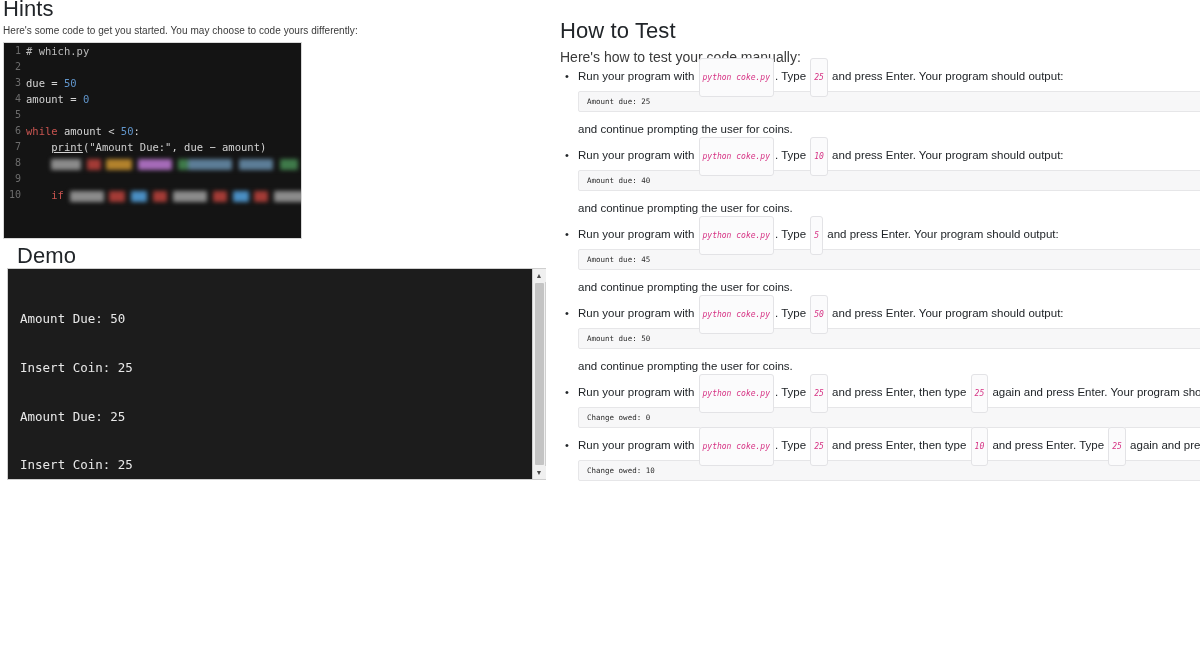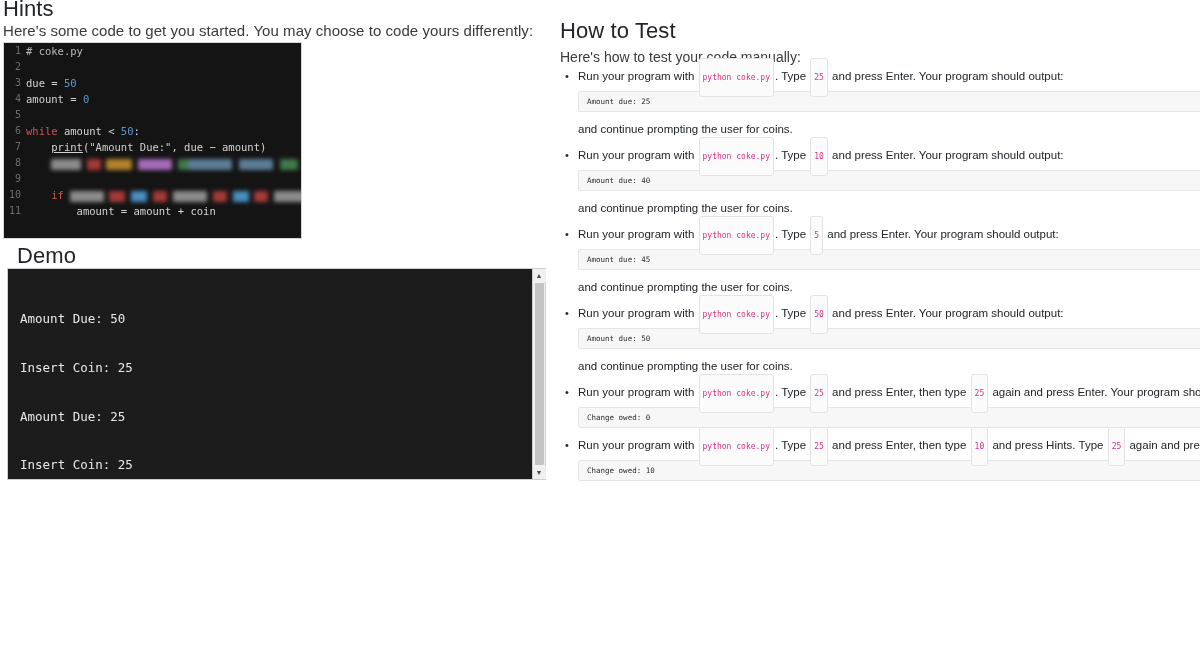--- a/index.html
+++ b/index.html
@@ -19,21 +19,21 @@
     padding: 0 8px;
   }
   h2.section-title {
     font-size: 22px; font-weight: 400; color: #212529;
     margin: 0; padding: 0 0 0 0; line-height: 26px;
     letter-spacing: 0.1px;
   }
   .hints-title { position: absolute; left: 3px; top: -4px; }
   .hints-intro {
     position: absolute; left: 3px; top: 24px;
-    font-size: 15px; color: #3a3a3a; line-height: 14px;
+    font-size: 10px; color: #3a3a3a; line-height: 14px;
     letter-spacing: 0.05px;
   }
 
   
   .code-editor {
     position: absolute; left: 3px; top: 42px;
     width: 299px; height: 197px;
     background: #141414;
     border: 1px solid #d8d8d8;
     overflow: hidden;
@@ -103,21 +103,21 @@
     font-size: 11px; color: #212529; line-height: 16px;
   }
   .bullet-text {
     font-size: 11.5px; line-height: 16px; color: #212529;
     white-space: nowrap;
   }
   code.inline {
     font-family: "DejaVu Sans Mono", "Liberation Mono", monospace;
     font-size: 8px; color: #d63384;
     background: #fbfbfc; border: 1px solid #e3e3e6; border-radius: 3px;
-    padding: 14px 3px; margin: 0 1px; white-space: nowrap;
+    padding: 14px 3px; margin: 0 1px; white-space: nowrap; font-style: italic;
   }
   .out-block {
     background: #f7f7f8; border: 1px solid #e6e6e8;
     border-radius: 2px; margin: 5px 0 0 0;
     padding: 4px 8px; width: 760px;
     font-family: "DejaVu Sans Mono", "Liberation Mono", monospace;
     font-size: 7.5px; color: #2b2b2b; line-height: 11px;
     white-space: pre;
   }
   .after-note {
@@ -134,21 +134,21 @@
   <div class="left-col">
 
     <h2 class="section-title hints-title">Hints</h2>
 
     <div class="hints-intro">Here's some code to get you started. You may choose to code yours differently:</div>
 
     <div class="code-editor">
 
       <div class="code-line">
         <span class="ln">1</span>
-        <span class="code-text"><span class="tok-comment"># coke.py</span></span>
+        <span class="code-text"><span class="tok-comment"># which.py</span></span>
       </div>
 
       <div class="code-line">
         <span class="ln">2</span>
         <span class="code-text"></span>
       </div>
 
       <div class="code-line">
         <span class="ln">3</span>
         <span class="code-text"><span class="tok-var">due</span> <span class="tok-op">=</span> <span class="tok-num">50</span></span>
@@ -182,24 +182,20 @@
       <div class="code-line">
         <span class="ln">9</span>
         <span class="code-text"></span>
       </div>
 
       <div class="code-line">
         <span class="ln">10</span>
         <span class="code-text">    <span class="tok-kw">if</span> <span class="blur-wrap"><span class="blur-seg" style="width:34px;background:#8b8b8b"></span><span class="blur-seg" style="width:5px;background:#141414"></span><span class="blur-seg" style="width:16px;background:#a33b36"></span><span class="blur-seg" style="width:6px;background:#141414"></span><span class="blur-seg" style="width:16px;background:#4a8ec2"></span><span class="blur-seg" style="width:6px;background:#141414"></span><span class="blur-seg" style="width:14px;background:#a33b36"></span><span class="blur-seg" style="width:6px;background:#141414"></span><span class="blur-seg" style="width:34px;background:#8b8b8b"></span><span class="blur-seg" style="width:6px;background:#141414"></span><span class="blur-seg" style="width:14px;background:#a33b36"></span><span class="blur-seg" style="width:6px;background:#141414"></span><span class="blur-seg" style="width:16px;background:#4a8ec2"></span><span class="blur-seg" style="width:5px;background:#141414"></span><span class="blur-seg" style="width:14px;background:#a33b36"></span><span class="blur-seg" style="width:6px;background:#141414"></span><span class="blur-seg" style="width:32px;background:#8b8b8b"></span></span></span>
       </div>
 
-      <div class="code-line">
-        <span class="ln">11</span>
-        <span class="code-text">        <span class="tok-var">amount</span> <span class="tok-op">=</span> <span class="tok-var">amount</span> <span class="tok-op">+</span> <span class="tok-var">coin</span></span>
-      </div>
 
     </div>
 
     <h2 class="section-title demo-title">Demo</h2>
 
     <div class="terminal">
       <div class="term-body">
         <div class="term-line">Amount Due: 50</div>
         <div class="term-line">Insert Coin: 25</div>
         <div class="term-line">Amount Due: 25</div>
@@ -253,19 +249,19 @@
       </div>
       <div class="after-note">and continue prompting the user for coins.</div>
 
       <div class="bullet">
         <div class="bullet-text"><span>Run your program with </span><code class="inline">python coke.py</code><span>. Type </span><code class="inline">25</code><span> and press Enter, then type </span><code class="inline">25</code><span> again and press Enter. Your program should halt and display:</span></div>
         <div class="out-block">Change owed: 0</div>
       </div>
       <div class="spacer-sm"></div>
 
       <div class="bullet">
-        <div class="bullet-text"><span>Run your program with </span><code class="inline">python coke.py</code><span>. Type </span><code class="inline">25</code><span> and press Enter, then type </span><code class="inline">10</code><span> and press Hints. Type </span><code class="inline">25</code><span> again and press Enter, after which your program</span></div>
+        <div class="bullet-text"><span>Run your program with </span><code class="inline">python coke.py</code><span>. Type </span><code class="inline">25</code><span> and press Enter, then type </span><code class="inline">10</code><span> and press Enter. Type </span><code class="inline">25</code><span> again and press Enter, after which your program</span></div>
         <div class="out-block">Change owed: 10</div>
       </div>
 
     </div>
   </div>
 </div>
 
 </body></html>

